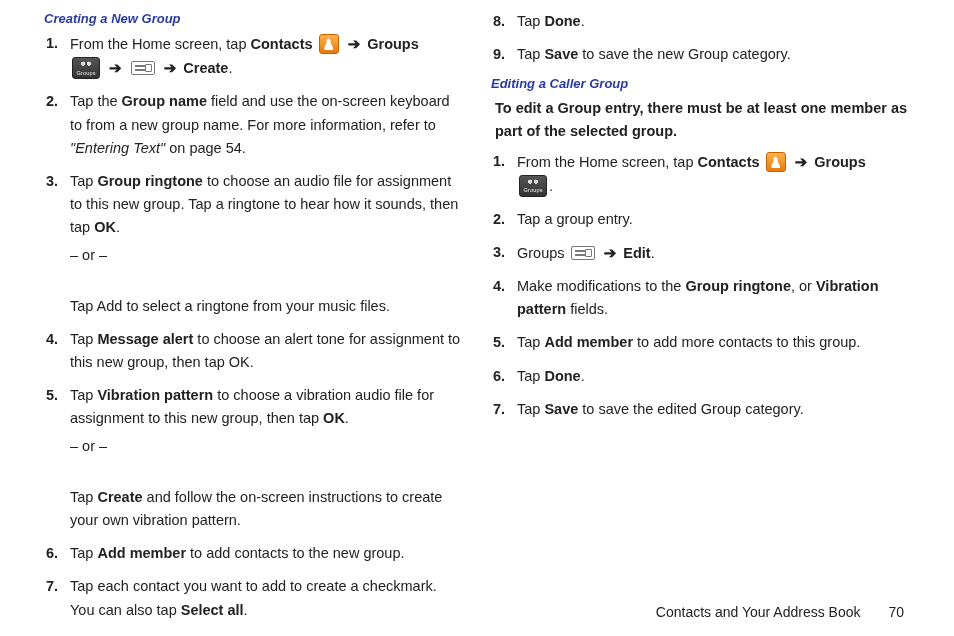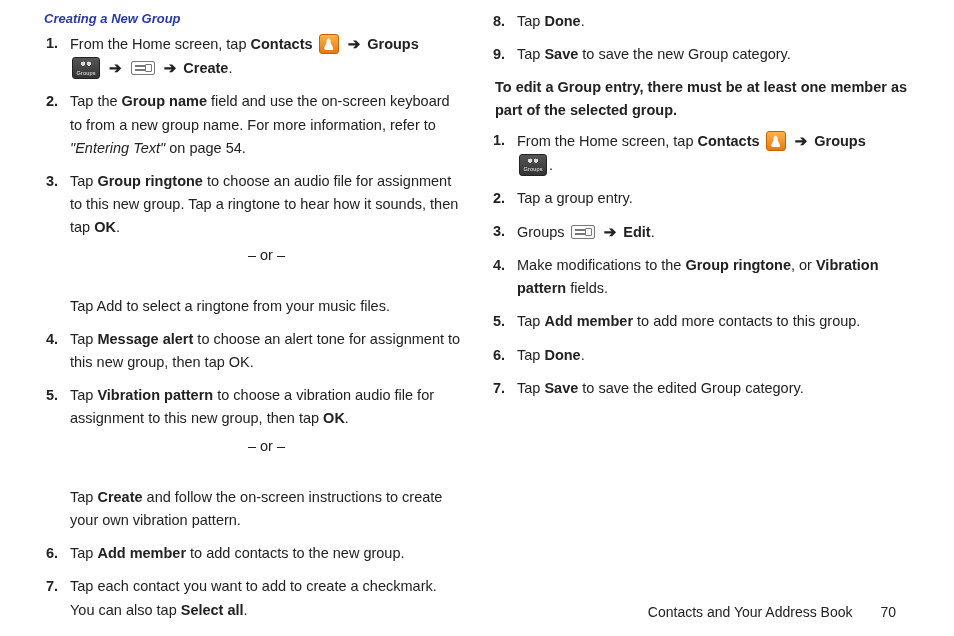--- a/index.html
+++ b/index.html
@@ -45,21 +45,21 @@
       margin-bottom: 10px;
     }
     ol.steps > li::before {
       content: counter(step) ".";
       position: absolute;
       left: -24px;
       font-weight: bold;
     }
     .b { font-weight: bold; }
     .it { font-style: italic; }
-    .or { margin: 4px 0; text-align: center; }
+    .or { margin: 4px 0; }
     .sub { margin-top: 28px; }
     .icon {
       display: inline-block;
       vertical-align: middle;
       margin: 0 2px;
     }
     .icon-contacts {
       width: 20px; height: 20px;
       background: linear-gradient(#ffb14a,#e67a10);
       border-radius: 3px;
@@ -126,21 +126,21 @@
     }
     .arrow {
       font-weight: bold;
       font-size: 15px;
       margin: 0 3px;
       display: inline-block;
     }
     .footer {
       position: absolute;
       bottom: 16px;
-      right: 58px;
+      right: 50px;
       font-size: 14px;
       color: #222;
     }
     .footer .pg { margin-left: 24px; }
   </style>
 </head>
 <body>
 
 <div class="columns">
 
@@ -189,20 +189,21 @@
   <div class="col">
     <ol class="steps" start="8" style="counter-reset: step 7;">
       <li>
         <span>Tap </span><span class="b">Done</span><span>.</span>
       </li>
       <li>
         <span>Tap </span><span class="b">Save</span><span> to save the new Group category.</span>
       </li>
     </ol>
 
+    <div class="heading">Editing a Caller Group</div>
     <div class="intro">To edit a Group entry, there must be at least one member as part of the selected group.</div>
 
     <ol class="steps">
       <li>
         <span>From the Home screen, tap </span><span class="b">Contacts</span>
         <span class="icon icon-contacts"></span>
         <span class="arrow">➔</span>
         <span class="b">Groups</span>
         <br>
         <span class="icon icon-groups"></span><span>.</span>

